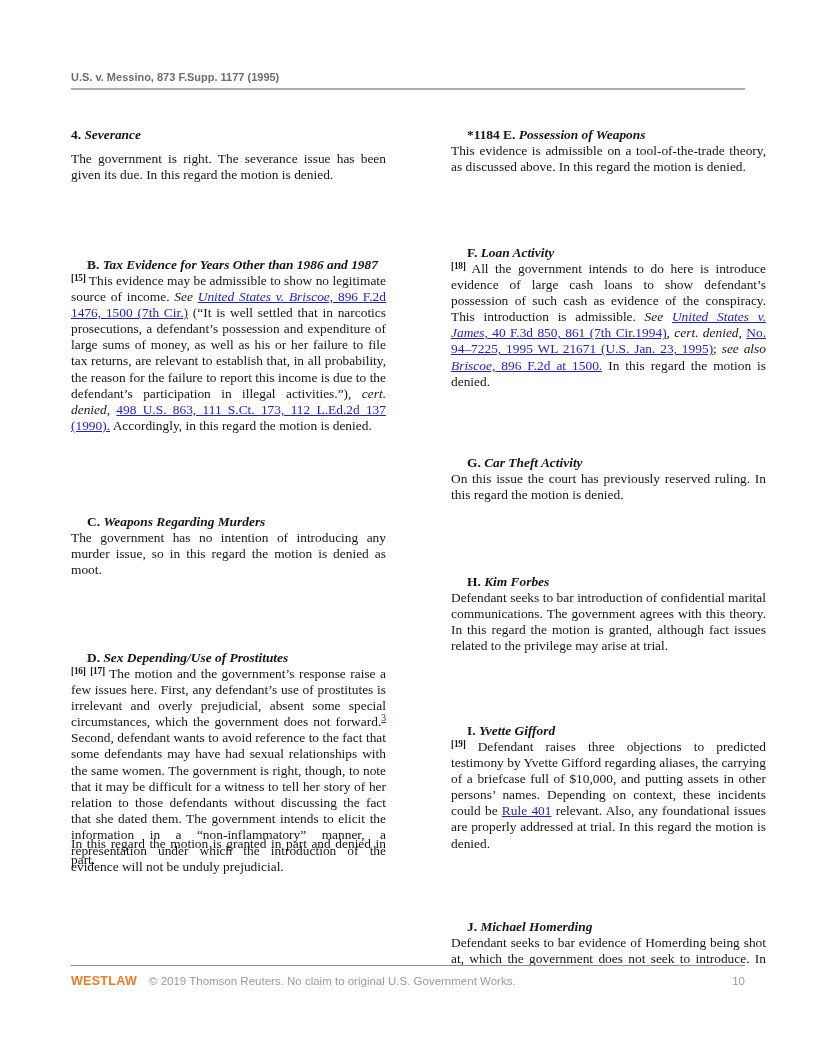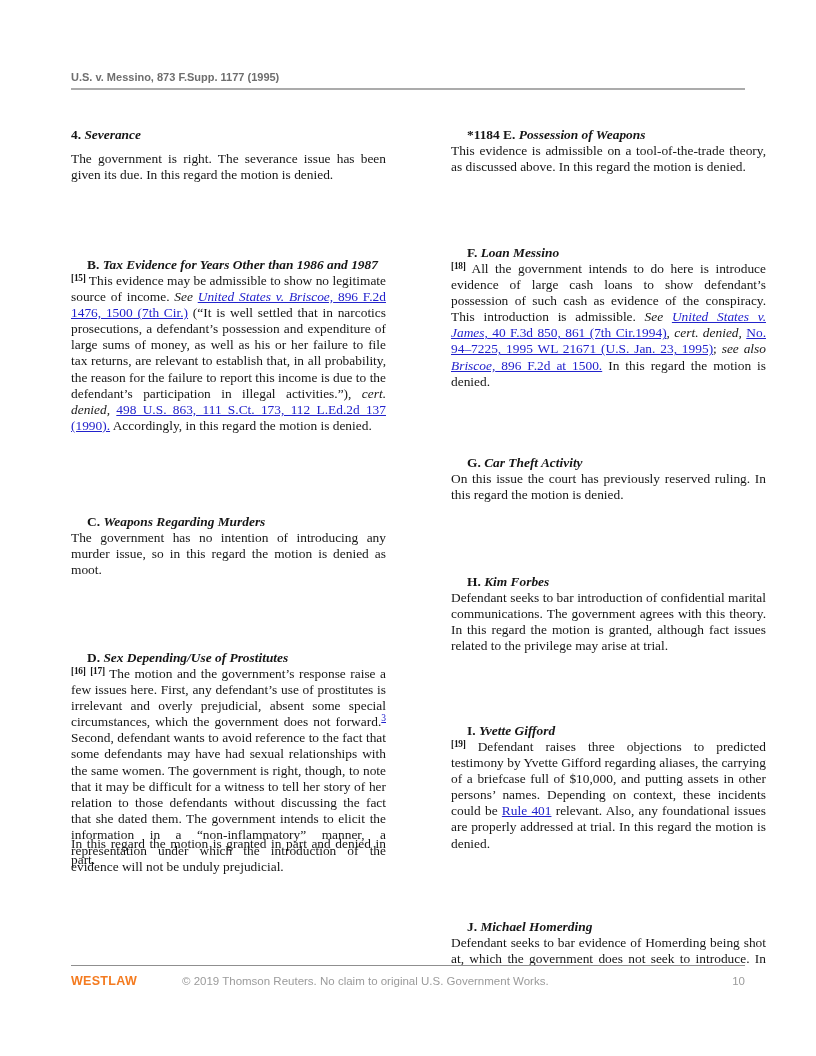--- a/index.html
+++ b/index.html
@@ -35,21 +35,21 @@
   
   .b{font-weight:bold;}
   .i{font-style:italic;}
   .link{color:var(--link);text-decoration:underline;}
   .ref{font-size:9.3px;font-weight:bold;vertical-align:4px;line-height:0;letter-spacing:-0.2px;}
   .sup{font-size:9.5px;vertical-align:5px;line-height:0;}
   
   .ftr-rule{position:absolute;left:71px;top:965px;width:674px;height:1px;background:#8f8f8f;}
   .ftr{
     position:absolute;left:71px;top:974px;width:674px;display:flex;align-items:baseline;
-    font-family:"Liberation Sans", sans-serif;font-size:11.5px;color:var(--ftr-gray);gap:33px;
+    font-family:"Liberation Sans", sans-serif;font-size:11.5px;color:var(--ftr-gray);
   }
   .brand{font-weight:bold;font-size:12.5px;color:var(--brand);letter-spacing:0.3px;margin-right:12px;}
   .copyright{flex:1 1 auto;}
   .pagenum{text-align:left;}
 </style>
 </head>
 <body>
 
 <div class="page">
 
@@ -85,21 +85,21 @@
   </div>
 
   <div class="col col-right">
 
     <div class="sec" style="top:127px;">
       <div class="shead"><span class="b">*1184 E. </span><span class="b i">Possession of Weapons</span></div>
       <div class="para"><span class="">This evidence is admissible on a tool-of-the-trade theory, as discussed above. In this regard the motion is denied.</span></div>
     </div>
 
     <div class="sec" style="top:245px;">
-      <div class="shead"><span class="b">F. </span><span class="b i">Loan Messino</span></div>
+      <div class="shead"><span class="b">F. </span><span class="b i">Loan Activity</span></div>
       <div class="para"><span class="ref">[18]</span><span class=""> All the government intends to do here is introduce evidence of large cash loans to show defendant’s possession of such cash as evidence of the conspiracy. This introduction is admissible. </span><span class="i">See </span><span class="i link">United States v. James,</span><span class="link"> 40 F.3d 850, 861 (7th Cir.1994)</span><span class="">, </span><span class="i">cert. denied,</span><span class=""> </span><span class="link">No. 94–7225, 1995 WL 21671 (U.S. Jan. 23, 1995)</span><span class="">; </span><span class="i">see also </span><span class="i link">Briscoe,</span><span class="link"> 896 F.2d at 1500.</span><span class=""> In this regard the motion is denied.</span></div>
     </div>
 
     <div class="sec" style="top:455px;">
       <div class="shead"><span class="b">G. </span><span class="b i">Car Theft Activity</span></div>
       <div class="para"><span class="">On this issue the court has previously reserved ruling. In this regard the motion is denied.</span></div>
     </div>
 
     <div class="sec" style="top:574px;">
       <div class="shead"><span class="b">H. </span><span class="b i">Kim Forbes</span></div>

